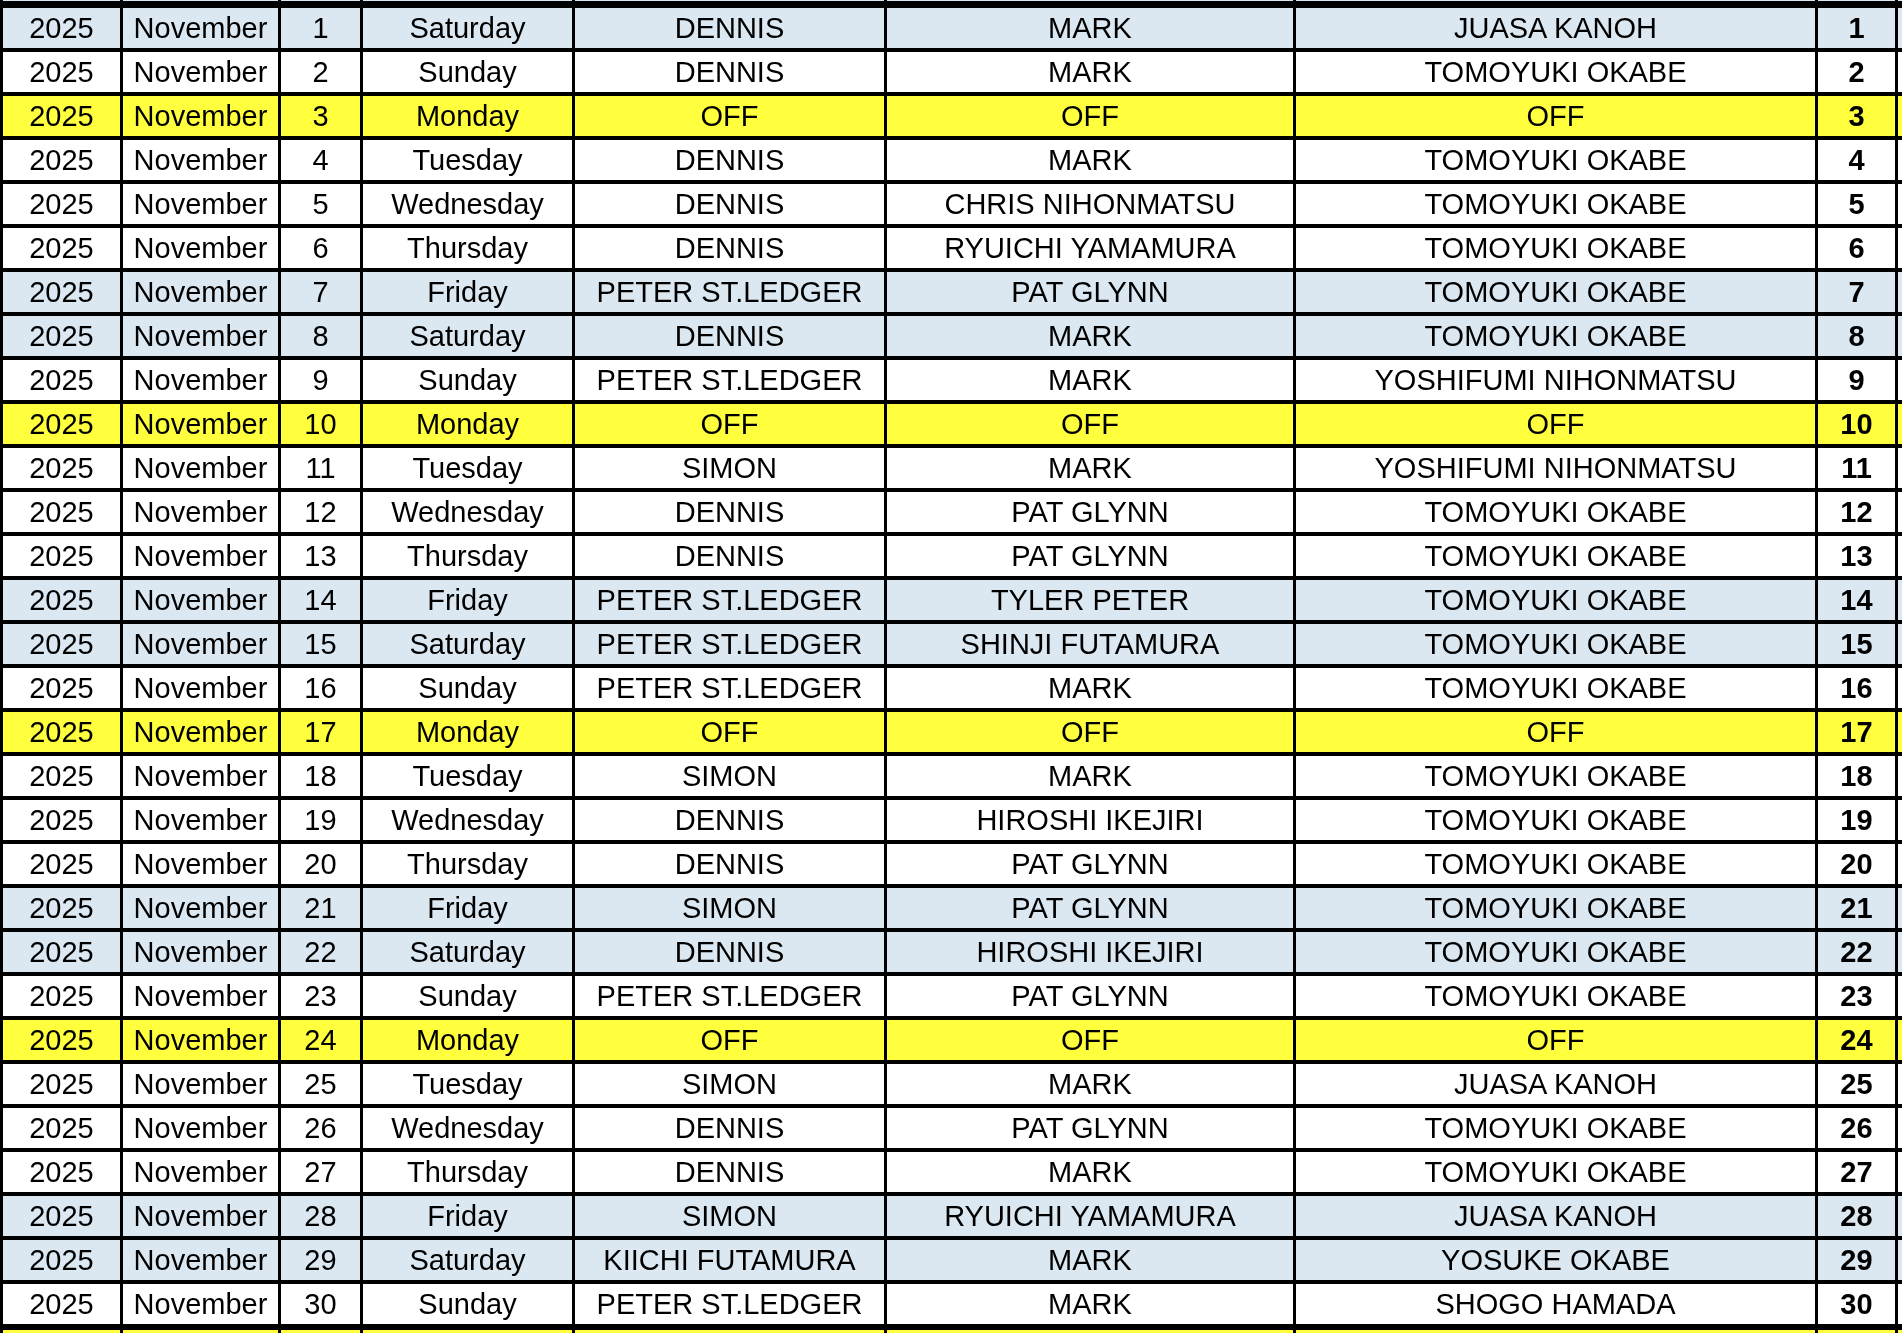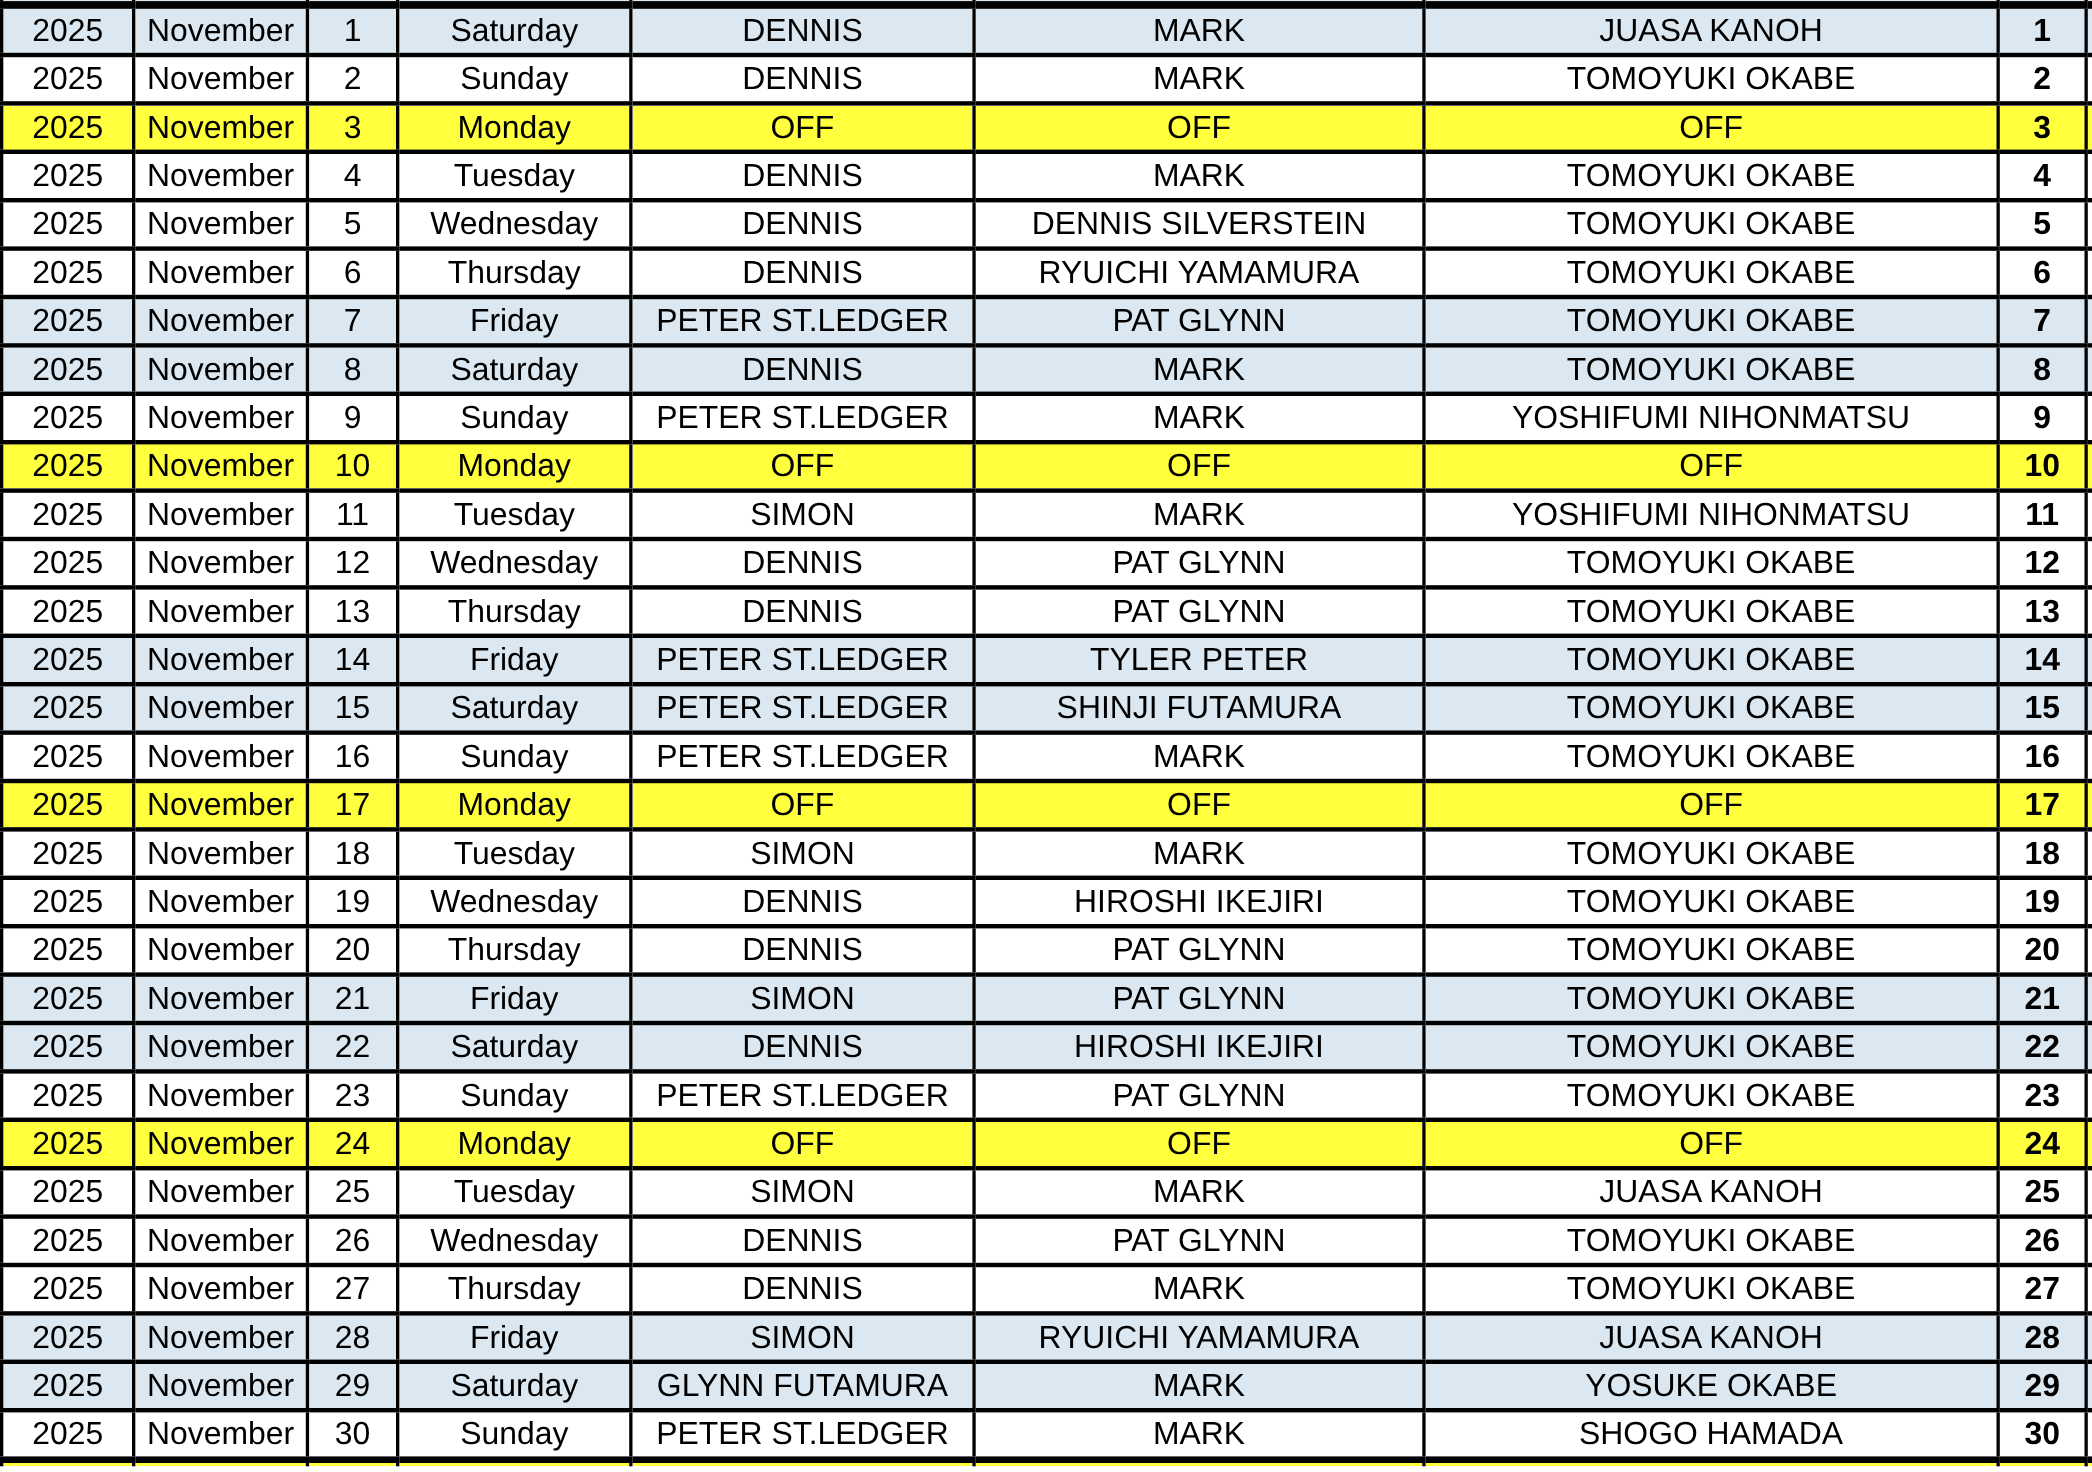--- a/index.html
+++ b/index.html
@@ -120,21 +120,21 @@
         <td class="col-shift3">TOMOYUKI OKABE</td>
         <td class="col-day_number">4</td>
         <td class="col-sliver"></td>
       </tr>
       <tr class="data-row type-weekday">
         <td class="col-year">2025</td>
         <td class="col-month">November</td>
         <td class="col-day">5</td>
         <td class="col-weekday">Wednesday</td>
         <td class="col-shift1">DENNIS</td>
-        <td class="col-shift2">DENNIS SILVERSTEIN</td>
+        <td class="col-shift2">CHRIS NIHONMATSU</td>
         <td class="col-shift3">TOMOYUKI OKABE</td>
         <td class="col-day_number">5</td>
         <td class="col-sliver"></td>
       </tr>
       <tr class="data-row type-weekday">
         <td class="col-year">2025</td>
         <td class="col-month">November</td>
         <td class="col-day">6</td>
         <td class="col-weekday">Thursday</td>
         <td class="col-shift1">DENNIS</td>
@@ -383,21 +383,21 @@
         <td class="col-shift2">RYUICHI YAMAMURA</td>
         <td class="col-shift3">JUASA KANOH</td>
         <td class="col-day_number">28</td>
         <td class="col-sliver"></td>
       </tr>
       <tr class="data-row type-weekend">
         <td class="col-year">2025</td>
         <td class="col-month">November</td>
         <td class="col-day">29</td>
         <td class="col-weekday">Saturday</td>
-        <td class="col-shift1">GLYNN FUTAMURA</td>
+        <td class="col-shift1">KIICHI FUTAMURA</td>
         <td class="col-shift2">MARK</td>
         <td class="col-shift3">YOSUKE OKABE</td>
         <td class="col-day_number">29</td>
         <td class="col-sliver"></td>
       </tr>
       <tr class="data-row type-weekday">
         <td class="col-year">2025</td>
         <td class="col-month">November</td>
         <td class="col-day">30</td>
         <td class="col-weekday">Sunday</td>

